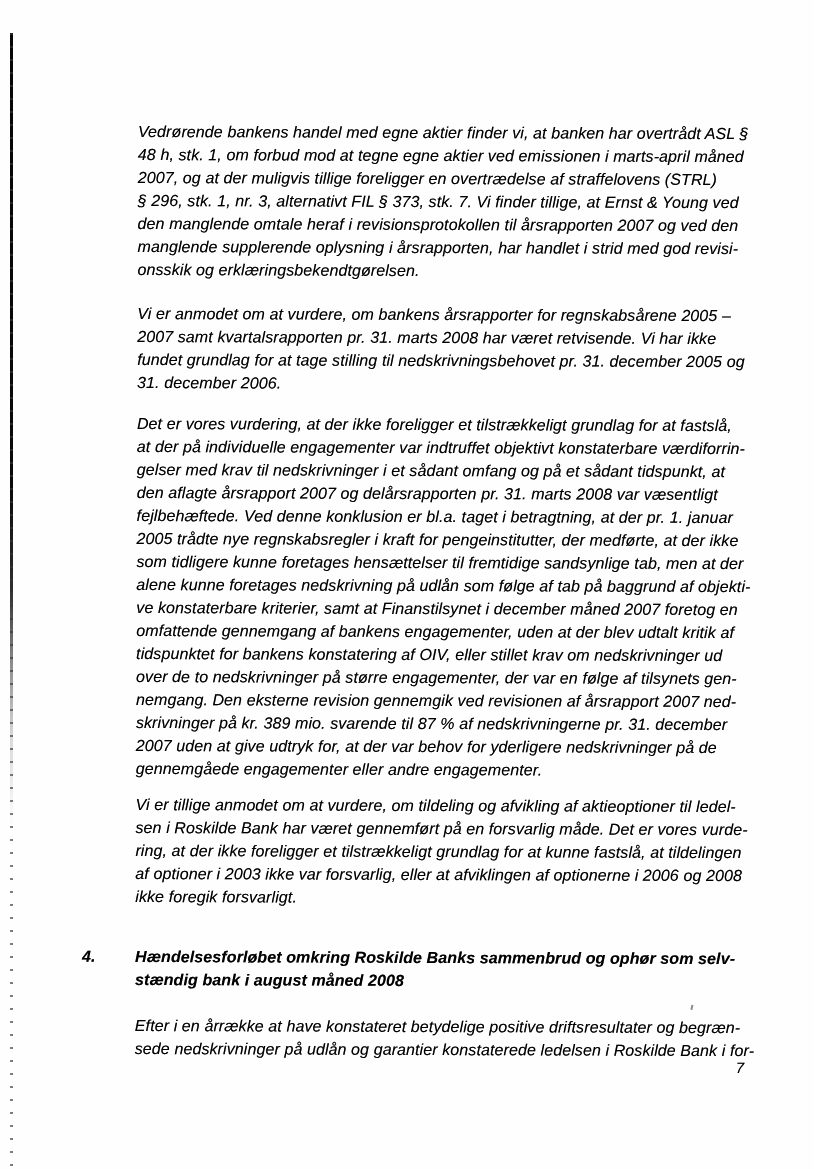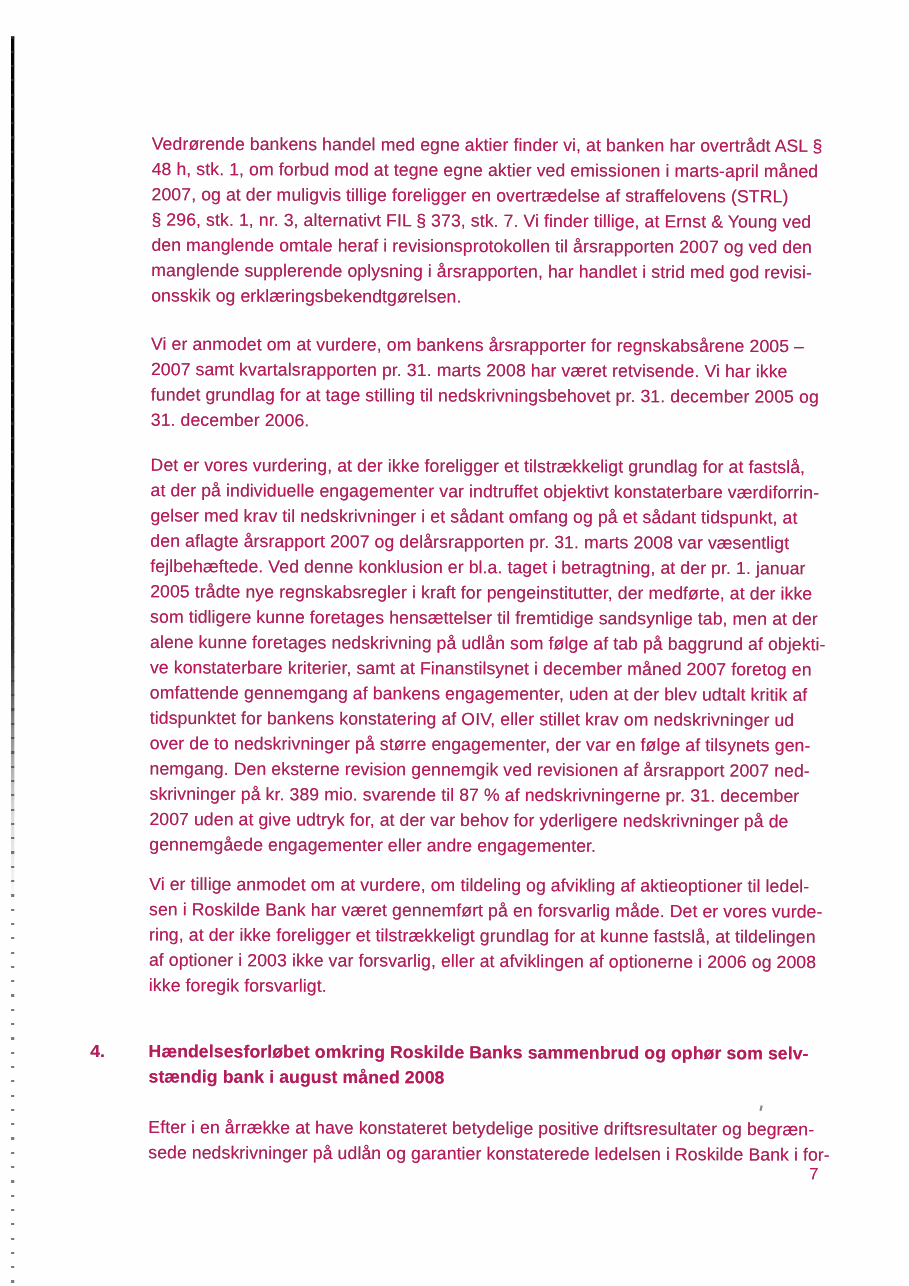--- a/index.html
+++ b/index.html
@@ -7,21 +7,22 @@
     padding: 0;
     background: #ffffff;
   }
   .page {
     position: relative;
     width: 814px;
     height: 1169px;
     background: #fefefe;
     overflow: hidden;
     font-family: "Liberation Sans", sans-serif;
-    color: #be185d;
+    color: #000000;
+    font-style: italic;
   }
   
   .scan-edge {
     position: absolute;
     left: 10px;
     top: 33px;
     width: 3px;
     height: 1136px;
     background-image:
       repeating-linear-gradient(to bottom,

